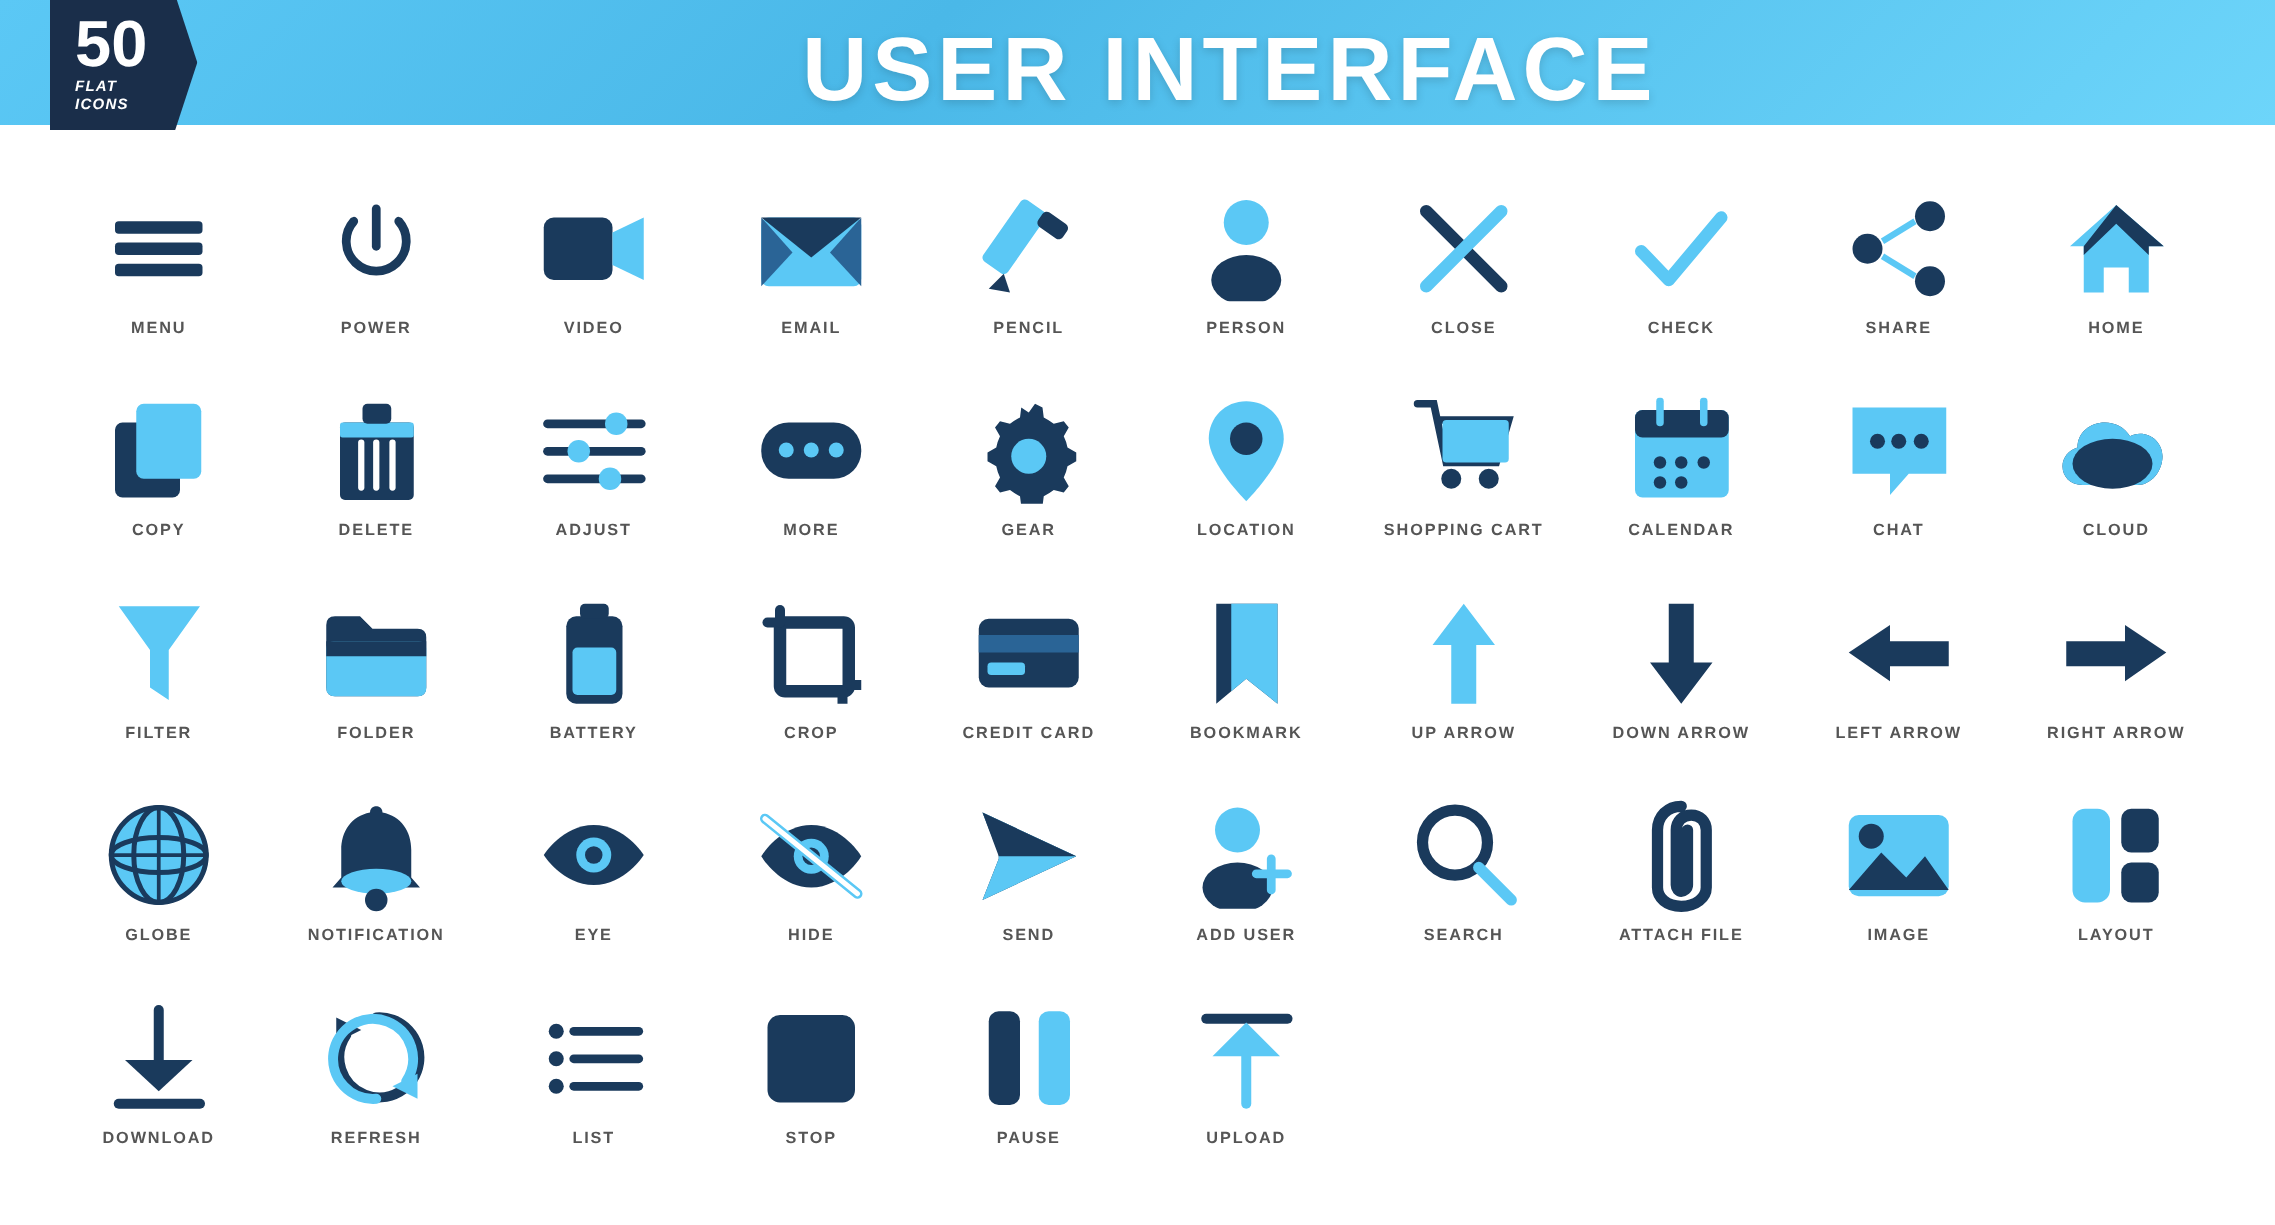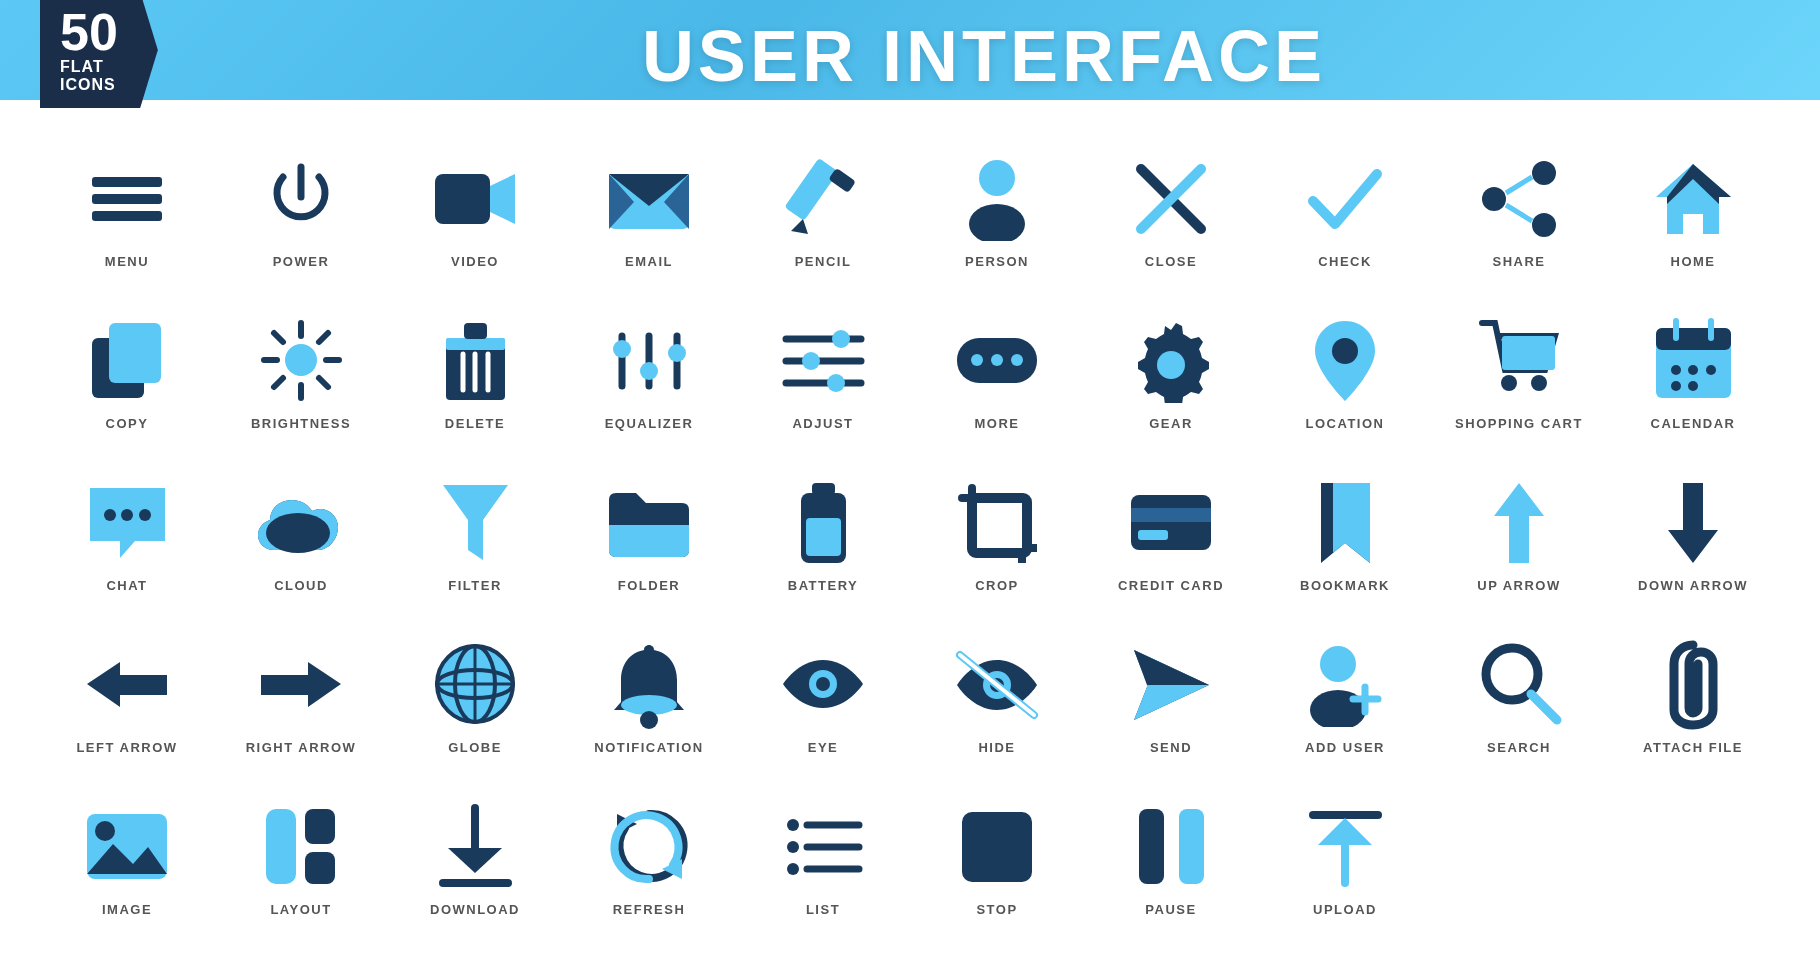--- a/index.html
+++ b/index.html
@@ -30,24 +30,25 @@
       align-items: flex-start;
       margin-right: 30px;
     }
     .badge-number {
       font-size: 52px;
       font-weight: 900;
       line-height: 1;
       color: white;
     }
     .badge-text {
-      font-size: 16px;
+      font-size: 12px;
       font-weight: 700;
       color: white;
       letter-spacing: 1px;
+      font-style: italic;
     }
     .header-title {
       font-size: 72px;
       font-weight: 900;
       color: white;
       letter-spacing: 4px;
       text-align: center;
       flex: 1;
       text-shadow: 0 2px 8px rgba(0,0,0,0.15);
       margin-top: 12px;
@@ -212,64 +213,35 @@
   <div class="icon-cell">
     <div class="icon-shape">
       <svg width="80" height="85" viewBox="0 0 80 85">
         <rect x="5" y="20" width="52" height="60" rx="6" fill="#1a3a5c"></rect>
         <rect x="22" y="5" width="52" height="60" rx="6" fill="#5bc8f5"></rect>
       </svg>
     </div>
     <span class="icon-label">COPY</span>
   </div>
 
-  <div class="icon-cell">
-    <div class="icon-shape">
-      <svg width="85" height="85" viewBox="0 0 85 85">
-        <circle cx="42" cy="42" r="16" fill="#5bc8f5"></circle>
-        <line x1="42" y1="5" x2="42" y2="18" stroke="#1a3a5c" stroke-width="6" stroke-linecap="round"></line>
-        <line x1="42" y1="67" x2="42" y2="80" stroke="#1a3a5c" stroke-width="6" stroke-linecap="round"></line>
-        <line x1="5" y1="42" x2="18" y2="42" stroke="#1a3a5c" stroke-width="6" stroke-linecap="round"></line>
-        <line x1="67" y1="42" x2="80" y2="42" stroke="#1a3a5c" stroke-width="6" stroke-linecap="round"></line>
-        <line x1="15" y1="15" x2="24" y2="24" stroke="#1a3a5c" stroke-width="6" stroke-linecap="round"></line>
-        <line x1="60" y1="60" x2="69" y2="69" stroke="#1a3a5c" stroke-width="6" stroke-linecap="round"></line>
-        <line x1="69" y1="15" x2="60" y2="24" stroke="#1a3a5c" stroke-width="6" stroke-linecap="round"></line>
-        <line x1="24" y1="60" x2="15" y2="69" stroke="#1a3a5c" stroke-width="6" stroke-linecap="round"></line>
-      </svg>
-    </div>
-    <span class="icon-label">BRIGHTNESS</span>
-  </div>
 
   <div class="icon-cell">
     <div class="icon-shape">
       <svg width="75" height="85" viewBox="0 0 75 85">
         <rect x="8" y="20" width="59" height="62" rx="4" fill="#1a3a5c"></rect>
         <rect x="8" y="20" width="59" height="12" rx="2" fill="#5bc8f5"></rect>
         <rect x="26" y="5" width="23" height="16" rx="4" fill="#1a3a5c"></rect>
         <line x1="25" y1="36" x2="25" y2="72" stroke="white" stroke-width="5" stroke-linecap="round"></line>
         <line x1="37" y1="36" x2="37" y2="72" stroke="white" stroke-width="5" stroke-linecap="round"></line>
         <line x1="50" y1="36" x2="50" y2="72" stroke="white" stroke-width="5" stroke-linecap="round"></line>
       </svg>
     </div>
     <span class="icon-label">DELETE</span>
   </div>
 
-  <div class="icon-cell">
-    <div class="icon-shape">
-      <svg width="85" height="80" viewBox="0 0 85 80">
-        <line x1="15" y1="15" x2="15" y2="65" stroke="#1a3a5c" stroke-width="7" stroke-linecap="round"></line>
-        <circle cx="15" cy="28" r="9" fill="#5bc8f5"></circle>
-        <line x1="42" y1="15" x2="42" y2="65" stroke="#1a3a5c" stroke-width="7" stroke-linecap="round"></line>
-        <circle cx="42" cy="50" r="9" fill="#5bc8f5"></circle>
-        <line x1="70" y1="15" x2="70" y2="65" stroke="#1a3a5c" stroke-width="7" stroke-linecap="round"></line>
-        <circle cx="70" cy="32" r="9" fill="#5bc8f5"></circle>
-      </svg>
-    </div>
-    <span class="icon-label">EQUALIZER</span>
-  </div>
 
   <div class="icon-cell">
     <div class="icon-shape">
       <svg width="85" height="80" viewBox="0 0 85 80">
         <line x1="5" y1="18" x2="80" y2="18" stroke="#1a3a5c" stroke-width="7" stroke-linecap="round"></line>
         <circle cx="60" cy="18" r="9" fill="#5bc8f5"></circle>
         <line x1="5" y1="40" x2="80" y2="40" stroke="#1a3a5c" stroke-width="7" stroke-linecap="round"></line>
         <circle cx="30" cy="40" r="9" fill="#5bc8f5"></circle>
         <line x1="5" y1="62" x2="80" y2="62" stroke="#1a3a5c" stroke-width="7" stroke-linecap="round"></line>
         <circle cx="55" cy="62" r="9" fill="#5bc8f5"></circle>

